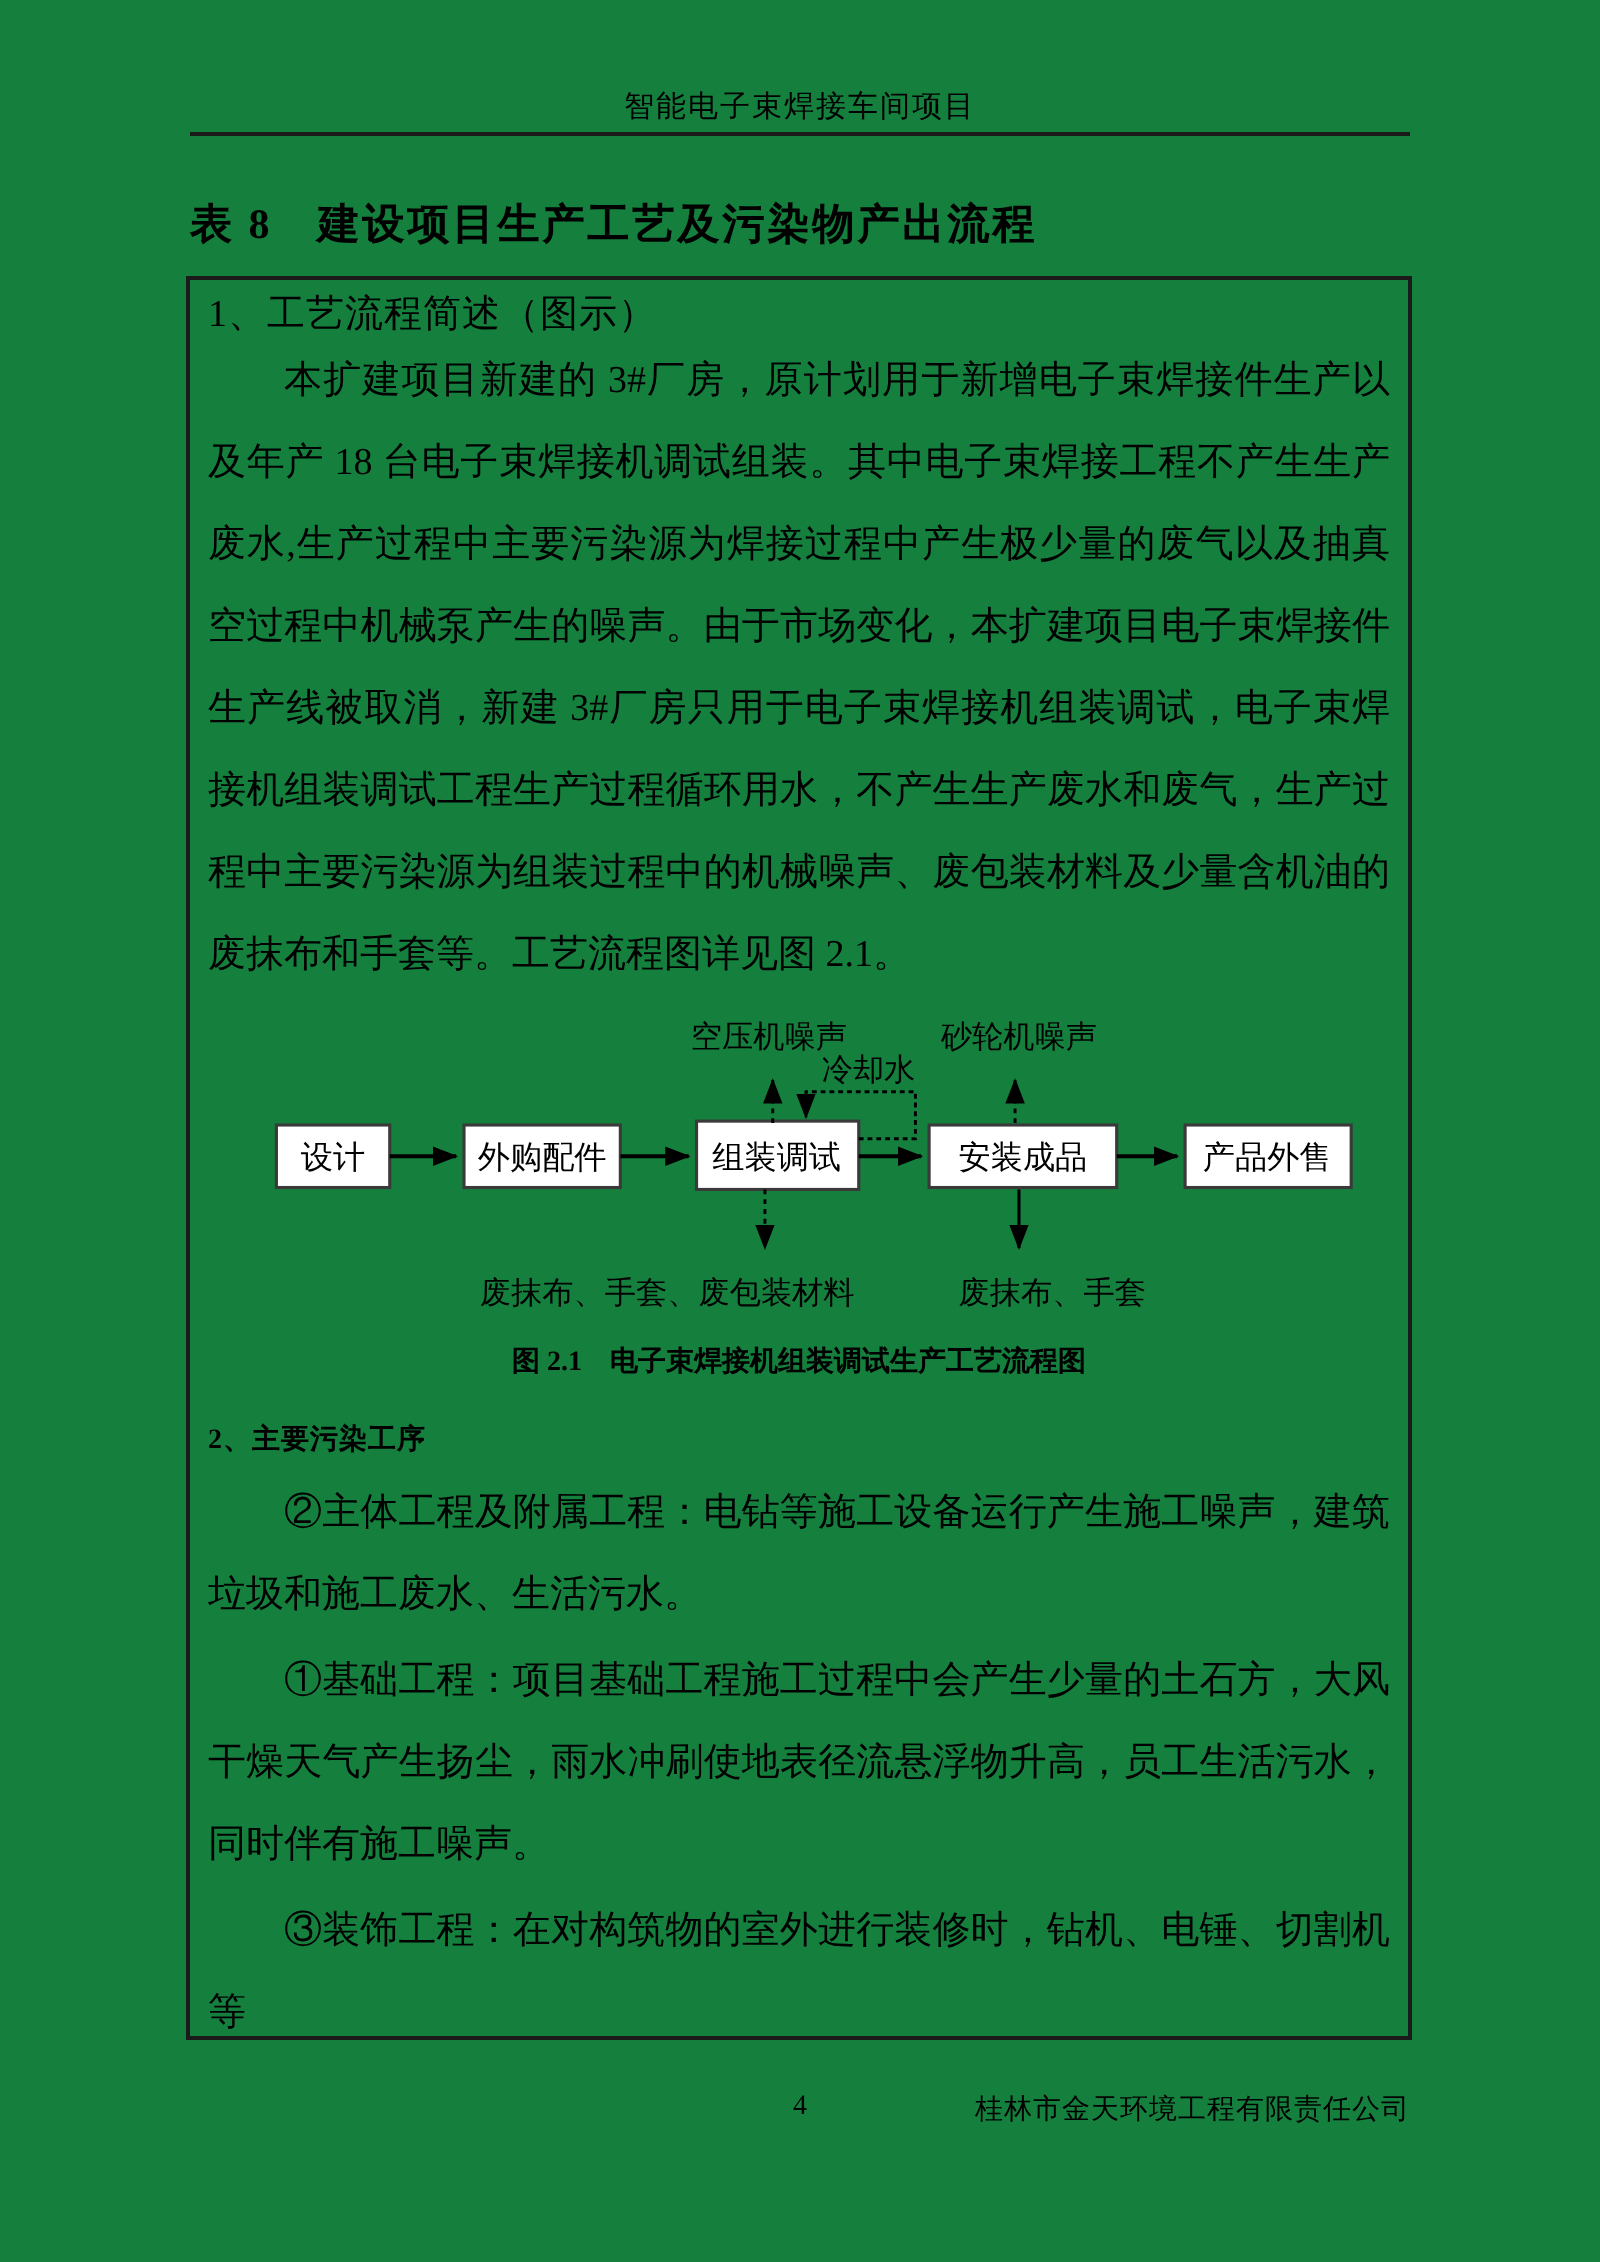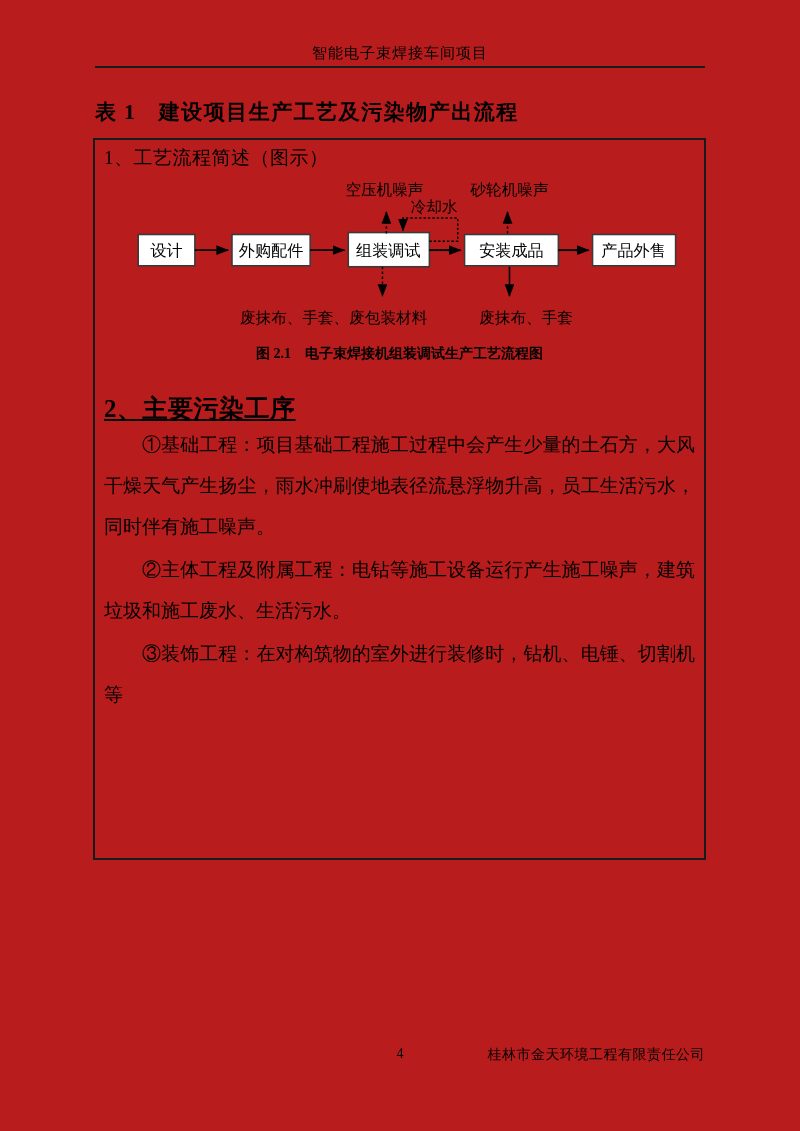--- a/index.html
+++ b/index.html
@@ -1,44 +1,44 @@
 <!DOCTYPE html>
 <html><head>
 <meta charset="utf-8">
 <style>
   * { margin:0; padding:0; box-sizing:border-box; }
   html,body { background:#ffffff; }
   .page {
-    position:relative; width:800px; height:1131px; background:#b91c1c;
+    position:relative; width:800px; height:1131px; background:#15803d;
     font-family:"Liberation Serif","DejaVu Serif",serif; color:#000; overflow:hidden;
   }
   .running-header {
     position:absolute; top:44px; left:95px; width:610px;
     text-align:center; font-size:15px; letter-spacing:1px;
   }
   .header-rule {
     position:absolute; top:66px; left:95px; width:610px;
     border-top:2px solid #1a1a1a;
   }
   .page-title {
     position:absolute; top:98px; left:95px;
     font-size:21px; font-weight:bold; letter-spacing:1.5px;
   }
   .content-box {
-    position:absolute; top:138px; left:93px; width:613px; height:722px;
+    position:absolute; top:138px; left:93px; width:613px; height:882px;
     border:2px solid #1a1a1a; padding:5px 9px 0 9px; overflow:hidden;
   }
   .sec1-heading { font-size:19px; line-height:25px; letter-spacing:0.5px; }
   .body-para {
     margin-top:0; font-size:19px; line-height:41px;
     text-align:justify; text-justify:inter-character; text-indent:2em;
   }
   .flowchart { display:block; margin:2px auto 0 auto; }
   .fig-caption { text-align:center; font-size:14px; font-weight:bold; margin-top:4px; line-height:21px; }
-  .sec2-heading { font-size:25px; font-weight:bold; margin-top:32px; line-height:26px; letter-spacing:0.5px;text-decoration:underline; }
+  .sec2-heading { font-size:14px; font-weight:bold; margin-top:16px; line-height:26px; letter-spacing:0.5px; }
   .sub-heading  { font-size:19px; margin-top:10px; line-height:28px; text-indent:1.9em; }
   .body-para2 {
     margin-top:2px; font-size:19px; line-height:41px;
     text-align:justify; text-justify:inter-character; text-indent:2em;
   }
   .page-footer { position:absolute; top:1046px; left:95px; width:610px; height:20px; font-size:14px; }
   .page-num { position:absolute; left:0; width:100%; text-align:center; }
   .company  { position:absolute; right:0; letter-spacing:0.5px;margin-left:13px; }
   svg text { font-family:"Liberation Serif","DejaVu Serif",serif; font-size:16.5px; fill:#000; }
   svg text.flow-label { font-size:16px; }
@@ -47,26 +47,27 @@
 </head>
 <body>
 
 <div class="page">
 
   <div class="running-header">
     <span>智能电子束焊接车间项目</span>
   </div>
   <div class="header-rule"></div>
 
-  <div class="page-title">表 1　建设项目生产工艺及污染物产出流程</div>
+  <div class="page-title">表 8　建设项目生产工艺及污染物产出流程</div>
 
   <div class="content-box">
 
     <div class="sec1-heading">1、工艺流程简述（图示）</div>
 
+    <p class="body-para">本扩建项目新建的 3#厂房，原计划用于新增电子束焊接件生产以及年产 18 台电子束焊接机调试组装。其中电子束焊接工程不产生生产废水,生产过程中主要污染源为焊接过程中产生极少量的废气以及抽真空过程中机械泵产生的噪声。由于市场变化，本扩建项目电子束焊接件生产线被取消，新建 3#厂房只用于电子束焊接机组装调试，电子束焊接机组装调试工程生产过程循环用水，不产生生产废水和废气，生产过程中主要污染源为组装过程中的机械噪声、废包装材料及少量含机油的废抹布和手套等。工艺流程图详见图 2.1。</p>
 
     <svg class="flowchart" width="597" height="167" viewBox="0 0 611 171" preserveAspectRatio="none">
       <defs>
         <marker id="ah" markerUnits="userSpaceOnUse" markerWidth="14" markerHeight="12" refX="12" refY="5" orient="auto">
           <path d="M0,0 L13,5 L0,10 z" fill="#000"></path>
         </marker>
       </defs>
 
       <g>
         <rect class="flow-box" x="35" y="64" width="58" height="32"></rect>
@@ -106,22 +107,22 @@
       <text class="flow-label" x="338" y="41" text-anchor="middle">冷却水</text>
       <text class="flow-label" x="415" y="24" text-anchor="middle">砂轮机噪声</text>
       <text class="flow-label" x="235" y="155" text-anchor="middle">废抹布、手套、废包装材料</text>
       <text class="flow-label" x="432" y="155" text-anchor="middle">废抹布、手套</text>
     </svg>
 
     <div class="fig-caption">图 2.1　电子束焊接机组装调试生产工艺流程图</div>
 
     <div class="sec2-heading">2、主要污染工序</div>
 
+    <p class="body-para2">②主体工程及附属工程：电钻等施工设备运行产生施工噪声，建筑垃圾和施工废水、生活污水。</p>
     <p class="body-para2">①基础工程：项目基础工程施工过程中会产生少量的土石方，大风干燥天气产生扬尘，雨水冲刷使地表径流悬浮物升高，员工生活污水，同时伴有施工噪声。</p>
-    <p class="body-para2">②主体工程及附属工程：电钻等施工设备运行产生施工噪声，建筑垃圾和施工废水、生活污水。</p>
     <p class="body-para2">③装饰工程：在对构筑物的室外进行装修时，钻机、电锤、切割机等</p>
   </div>
 
   <div class="page-footer">
     <span class="page-num">4</span>
     <span class="company">桂林市金天环境工程有限责任公司</span>
   </div>
 
 </div>
 

